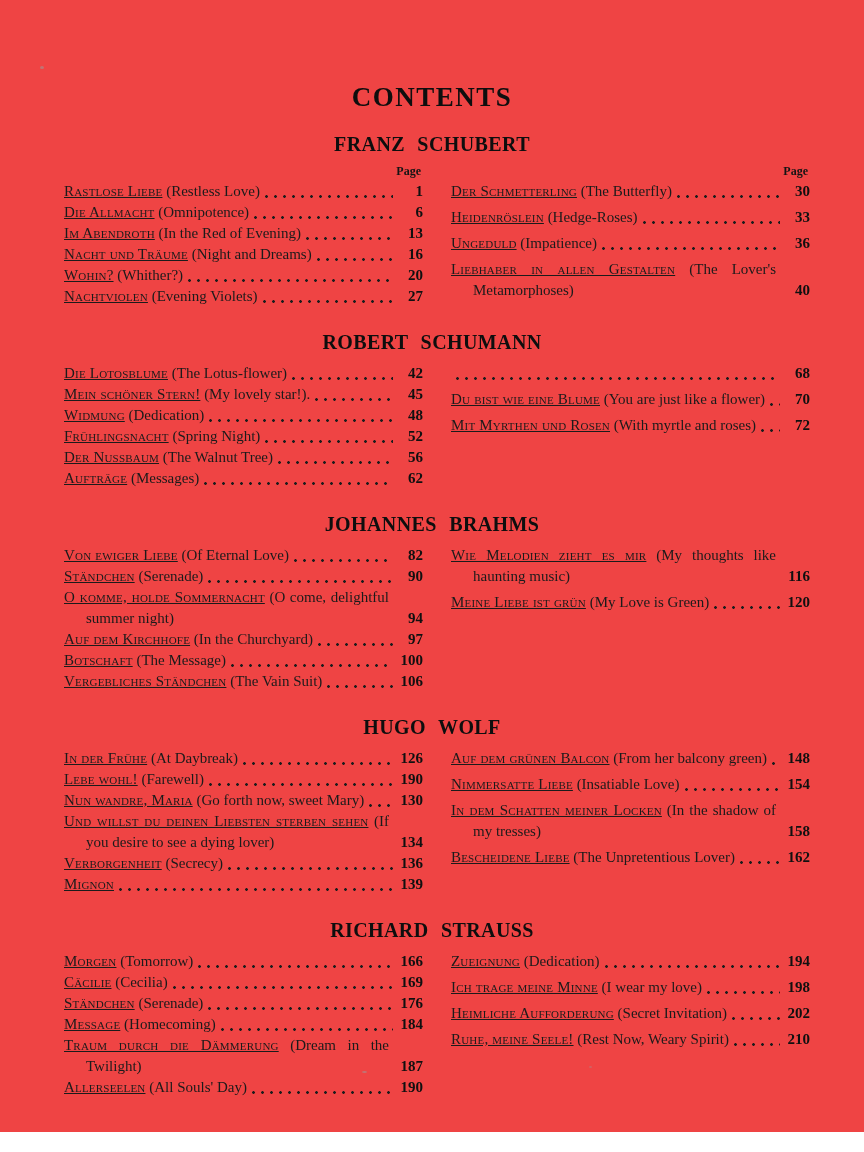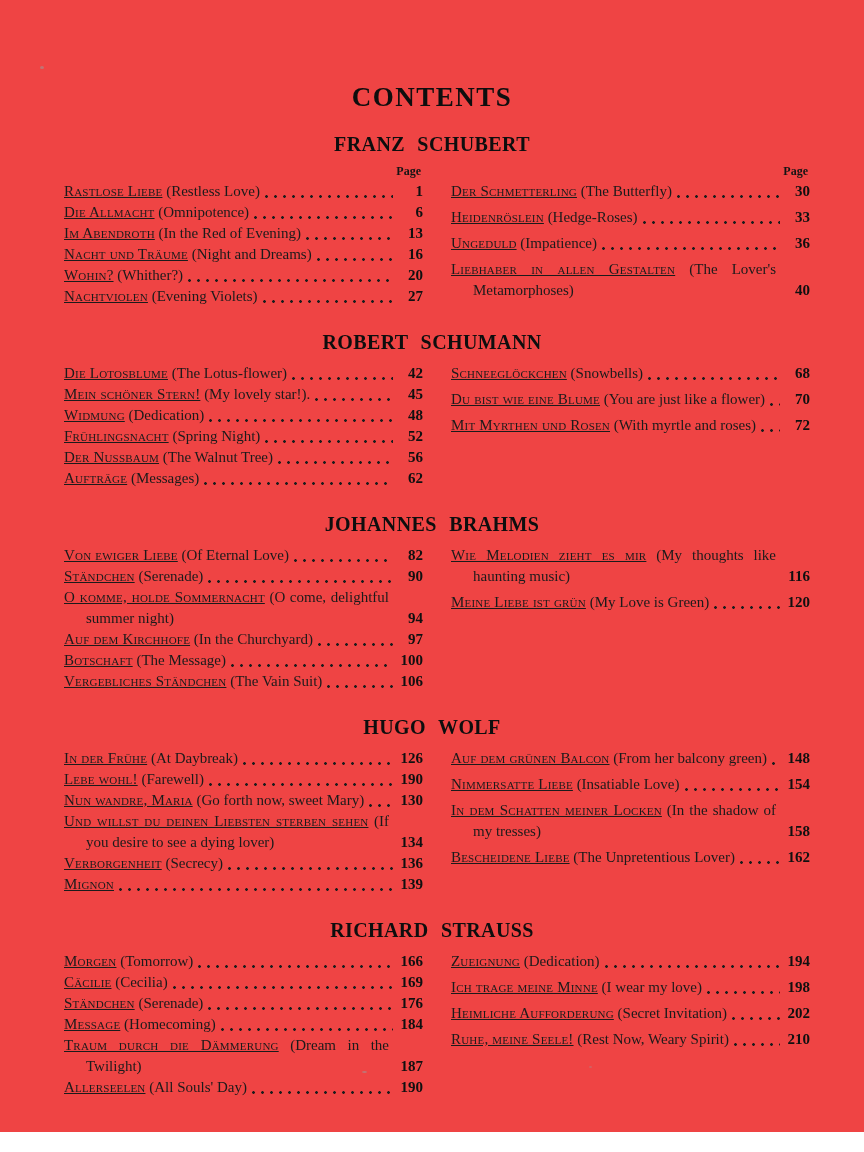--- a/index.html
+++ b/index.html
@@ -201,21 +201,20 @@
               <span class="num">56</span>
             </div>
             <div class="entry">
               <span class="t"><span class="de">Aufträge</span> <span class="en">(Messages)</span></span>
               <span class="dots"></span>
               <span class="num">62</span>
             </div>
           </div>
           <div class="col col-right">
             <div class="entry">
-              <span class="t"><span class="de">Schneeglöckchen</span> <span class="en">(Snowbells)</span></span>
               <span class="dots"></span>
               <span class="num">68</span>
             </div>
             <div class="entry">
               <span class="t"><span class="de">Du bist wie eine Blume</span> <span class="en">(You are just like a flower)</span></span>
               <span class="dots"></span>
               <span class="num">70</span>
             </div>
             <div class="entry">
               <span class="t"><span class="de">Mit Myrthen und Rosen</span> <span class="en">(With myrtle and roses)</span></span>

